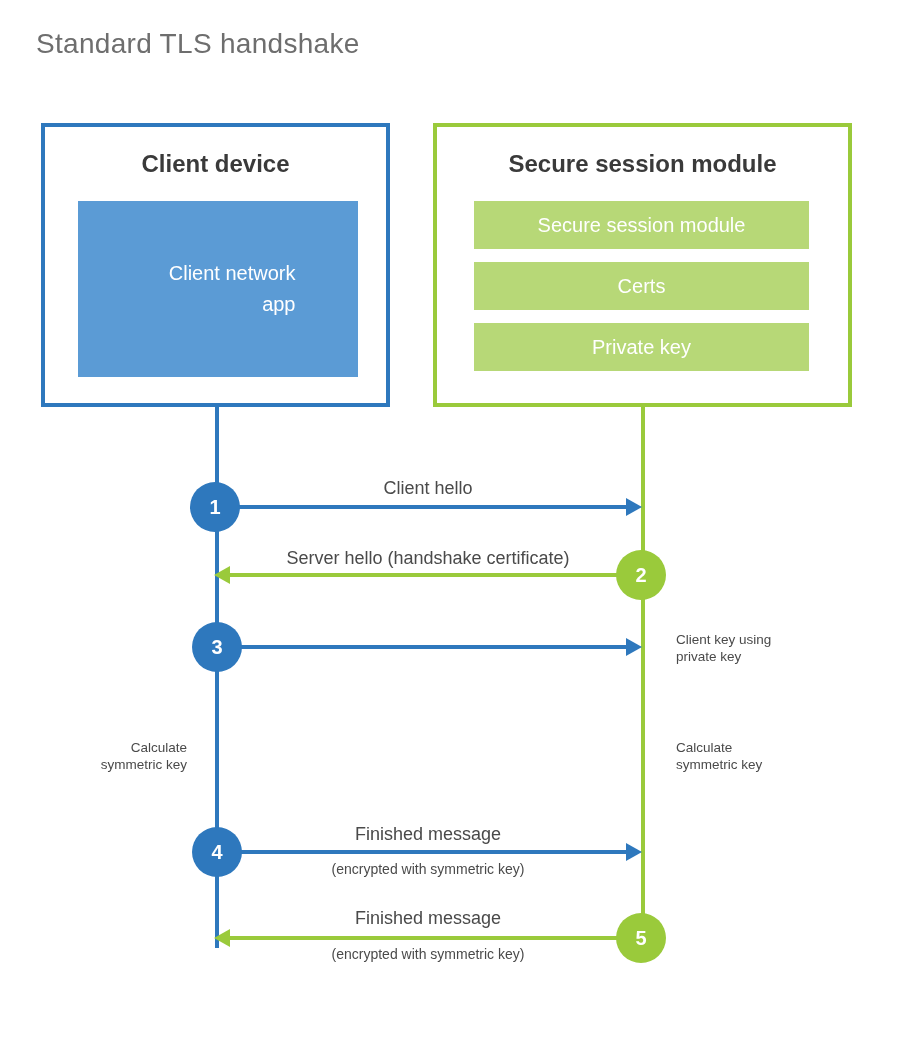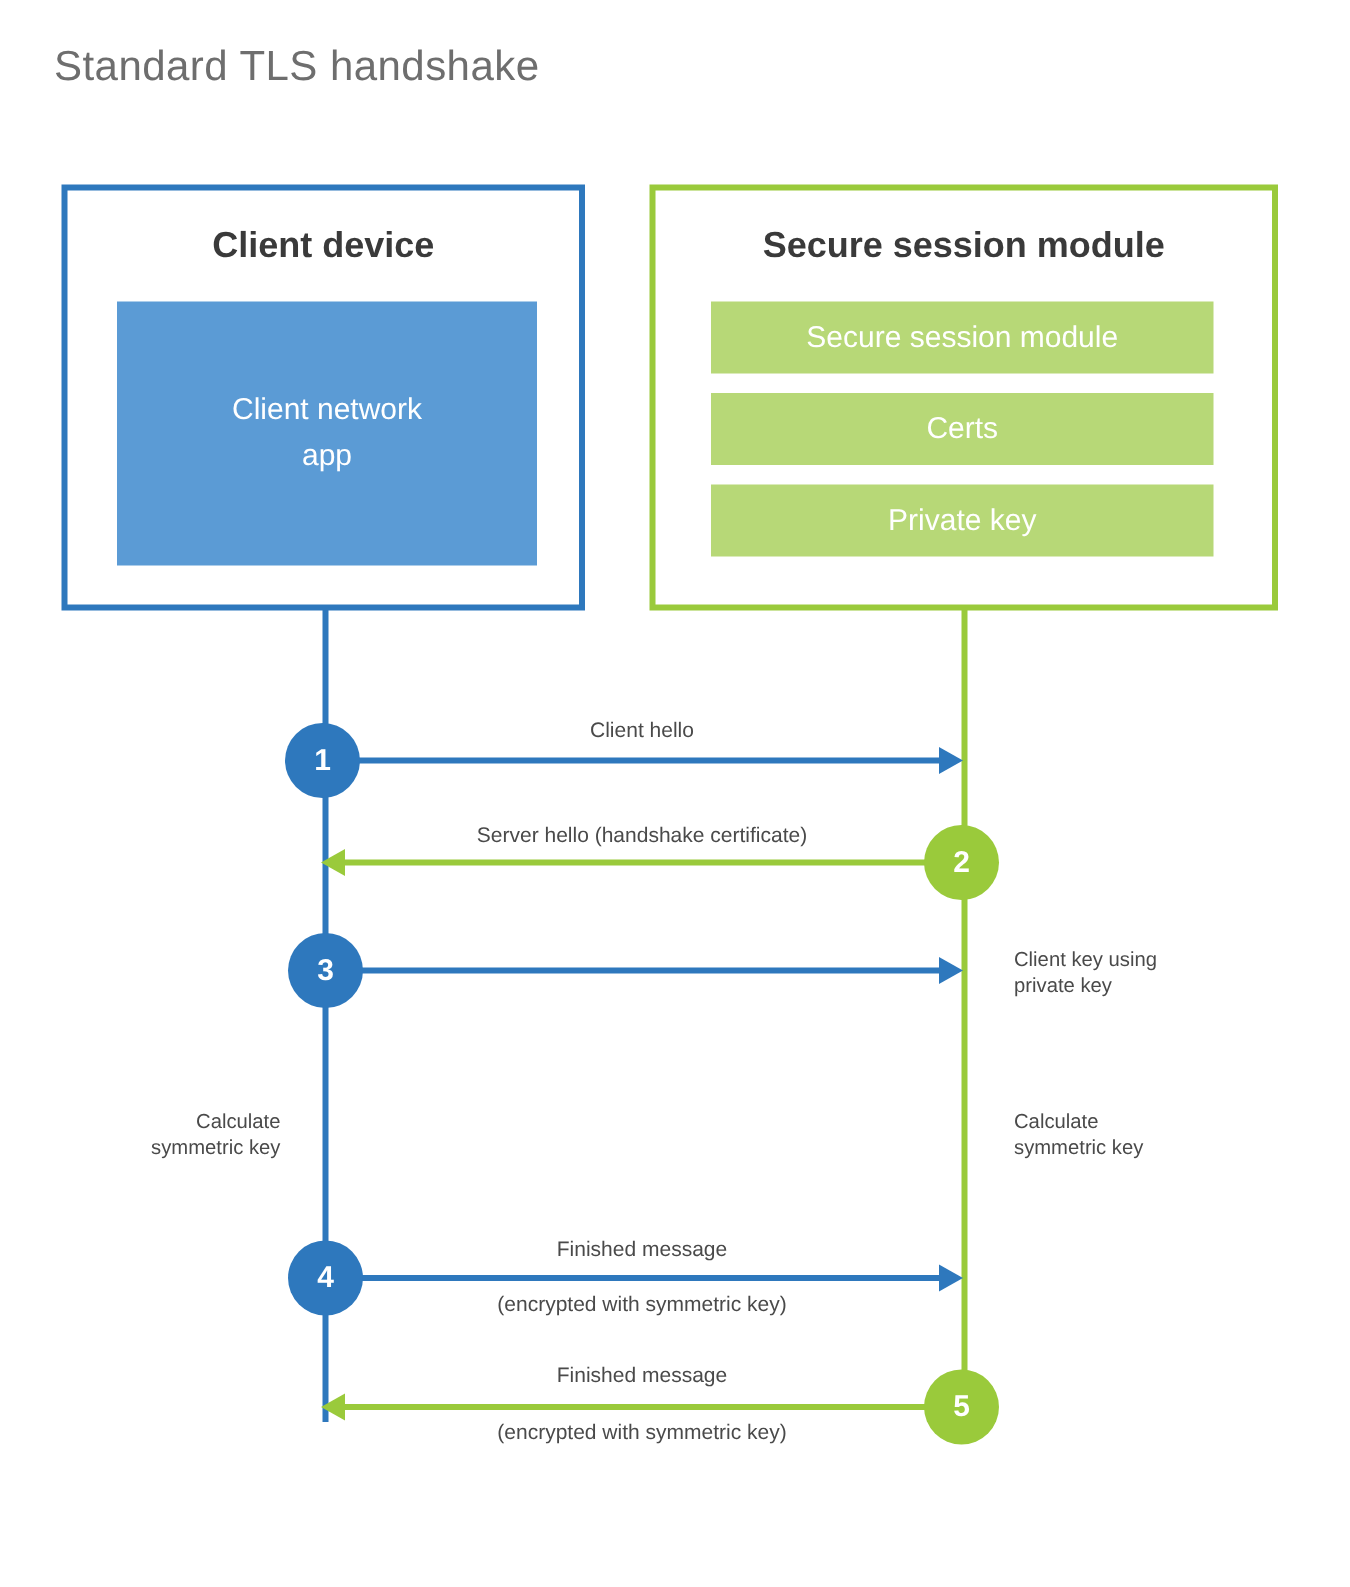--- a/index.html
+++ b/index.html
@@ -14,21 +14,21 @@
   
   .box { position:absolute; top:123px; box-sizing:border-box; background:#fff; }
   .client-box { left:41px; width:349px; height:284px; border:4px solid var(--blue); }
   .server-box { left:433px; width:419px; height:284px; border:4px solid var(--green); }
   .box-title {
     margin-top:23px; text-align:center; font-size:24px; font-weight:bold; color:var(--text_dark);
   }
   .app-rect {
     position:absolute; left:78px; top:201px; width:280px; height:176px;
     background:var(--light_blue); color:#fff; font-size:20px;
-    display:flex; align-items:center; justify-content:center; text-align:center;
+    display:flex; align-items:center; justify-content:center; text-align:right;
   }
   .app-rect span { max-width:155px; line-height:1.55; }
   .module-bar {
     position:absolute; left:474px; width:335px; height:48px;
     background:var(--light_green); color:#fff; font-size:20px;
     text-align:center; line-height:48px;
   }
   .bar-0 { top:201px; } .bar-1 { top:262px; } .bar-2 { top:323px; }
   
   .lifeline { position:absolute; width:4px; }
@@ -53,21 +53,21 @@
   }
   .arrow-left { left:229px; width:412px; background:var(--green); }
   .arrow-left::before {
     content:""; position:absolute; left:-15px; top:-7px; width:0; height:0;
     border-right:16px solid var(--green); border-top:9px solid transparent; border-bottom:9px solid transparent;
   }
   .a1 { top:505px; } .a2 { top:573px; } .a3 { top:645px; } .a4 { top:850px; } .a5 { top:936px; }
   
   .step-label {
     position:absolute; left:215px; width:426px; text-align:center;
-    font-size:14px; color:var(--text_gray);
+    font-size:18px; color:var(--text_gray);
   }
   .step-sub {
     position:absolute; left:215px; width:426px; text-align:center;
     font-size:14px; color:var(--text_gray);
   }
   .l1 { top:478px; } .l2 { top:548px; }
   .l3 { top:620px; } .s3 { top:657px; }
   .l4 { top:824px; } .s4 { top:861px; }
   .l5 { top:908px; } .s5 { top:946px; }
   

